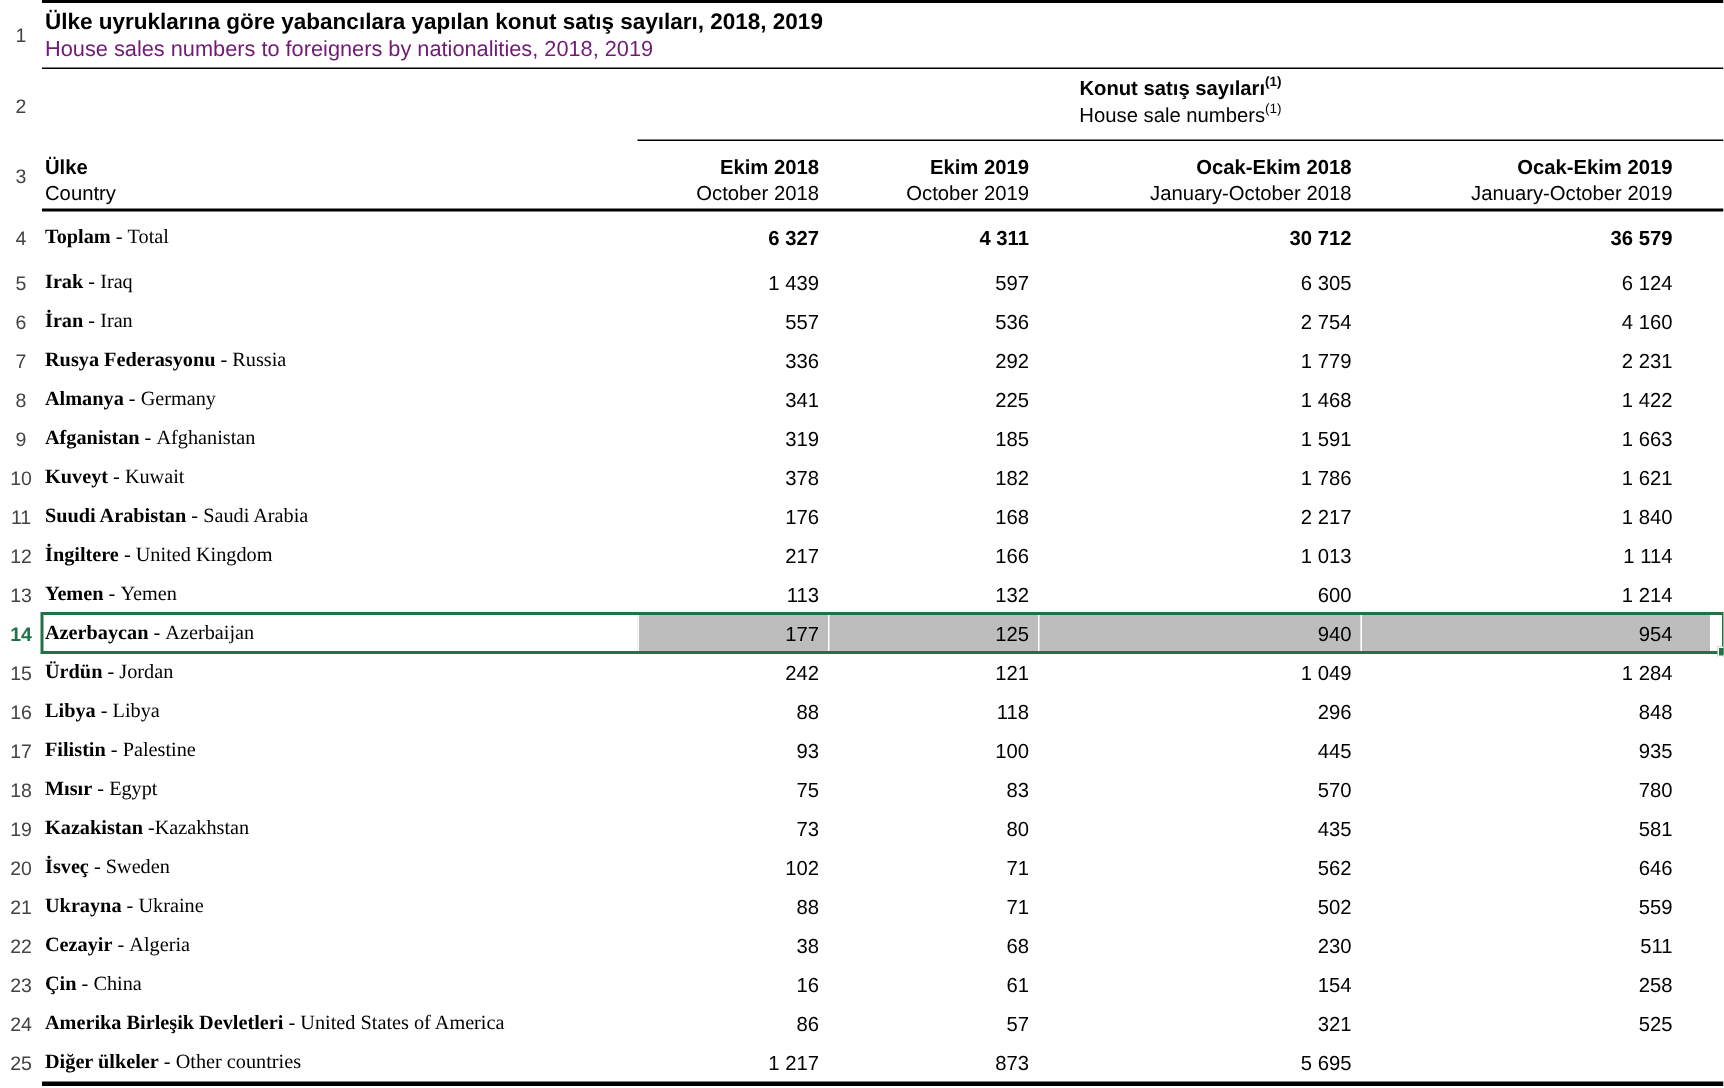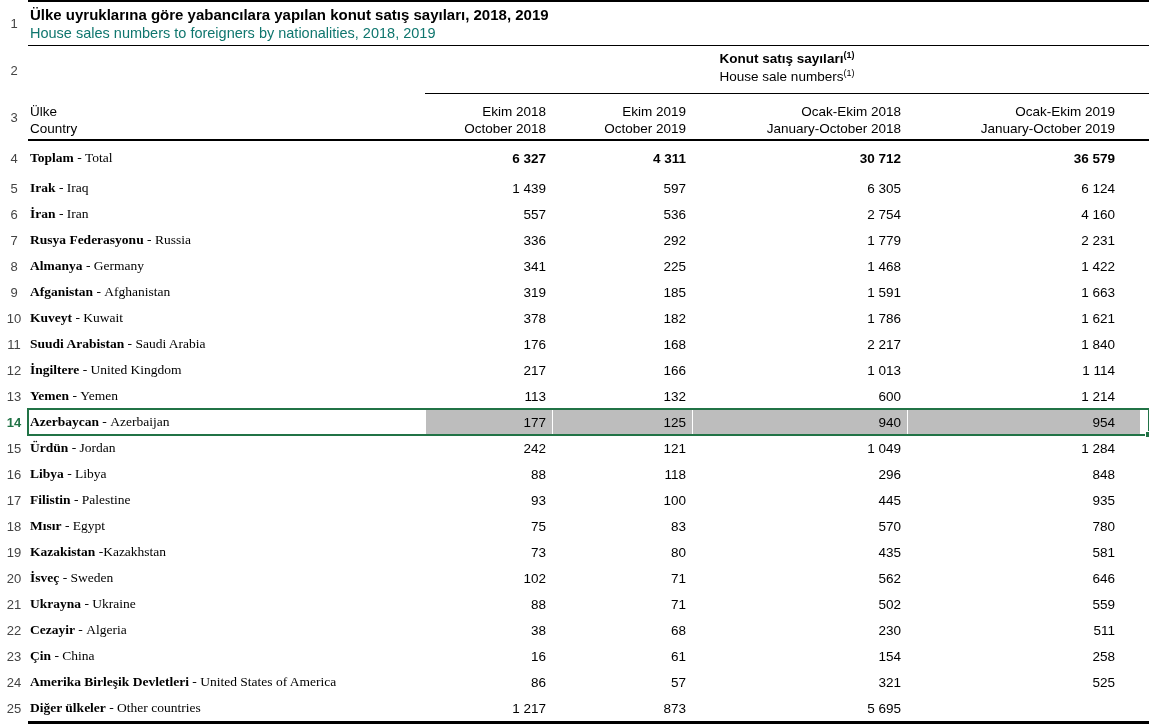--- a/index.html
+++ b/index.html
@@ -23,37 +23,37 @@
   .gutter{
     width:28px;flex:none;display:flex;align-items:center;justify-content:center;
     font-size:13px;color:#444;
   }
   .rc{flex:1;display:flex;min-width:0;}
 
   
   .title-row{height:46px;}
   .title-row .rc{display:block;border-top:2.5px solid #000;border-bottom:1.5px solid #000;padding:3px 16px 0 2px;}
   .title-tr{font-weight:bold;font-size:15px;line-height:19px;}
-  .title-en{font-size:14.5px;line-height:19px;color:#0f766e;}
+  .title-en{font-size:14.5px;line-height:19px;color:#701a75;}
 
   
   .group-row{height:48px;}
   .spacer{width:var(--w-country);flex:none;}
   .group-head{
     flex:1;border-bottom:1.5px solid #000;text-align:center;
     font-size:13.5px;line-height:18px;padding-top:4px;
   }
   .group-head .tr-line{font-weight:bold;}
   sup{font-size:9px;vertical-align:super;line-height:0;}
 
   
   .head-row{height:47px;}
   .head-row .rc{border-bottom:2px solid #000;}
   .hc{display:block;font-size:13.5px;line-height:17px;padding-top:9px;}
-  .hc .b{font-weight:normal;}
+  .hc .b{font-weight:bold;}
   .hc-country{width:var(--w-country);flex:none;padding-left:2px;}
   .hc-num{text-align:right;padding-right:6px;flex:none;}
   .w1{width:var(--w-c1);flex:none;}
   .w2{width:var(--w-c2);flex:none;}
   .w3{width:var(--w-c3);flex:none;}
   .w4{width:var(--w-c4);flex:none;}
   .hc-num.w4,.vc.w4{padding-right:25px;}
 
   
   .total-row{height:34px;}

